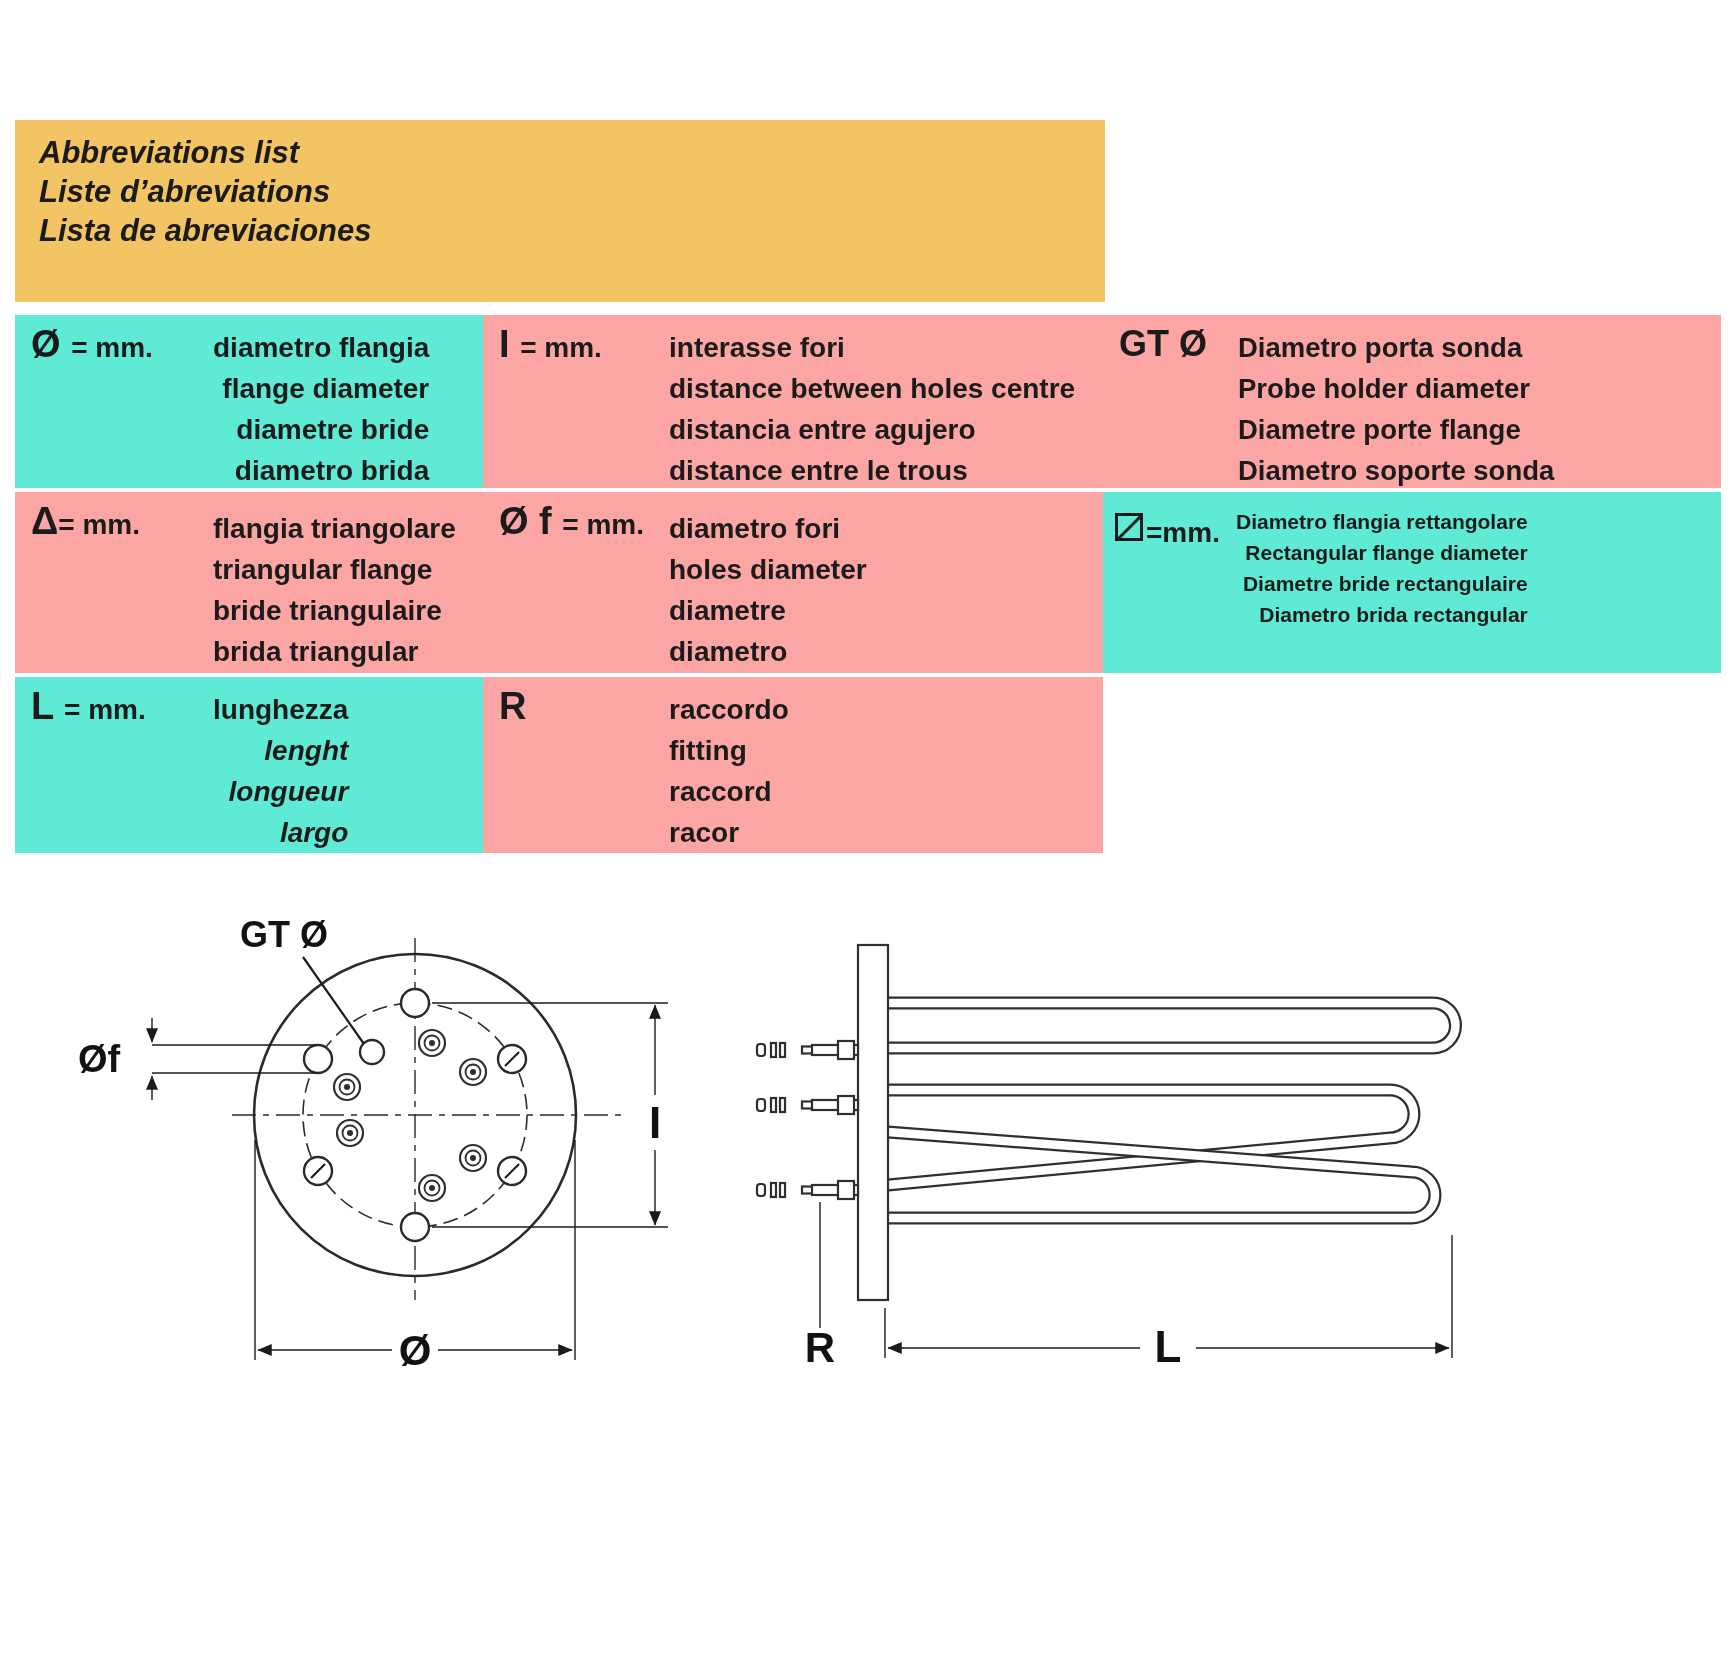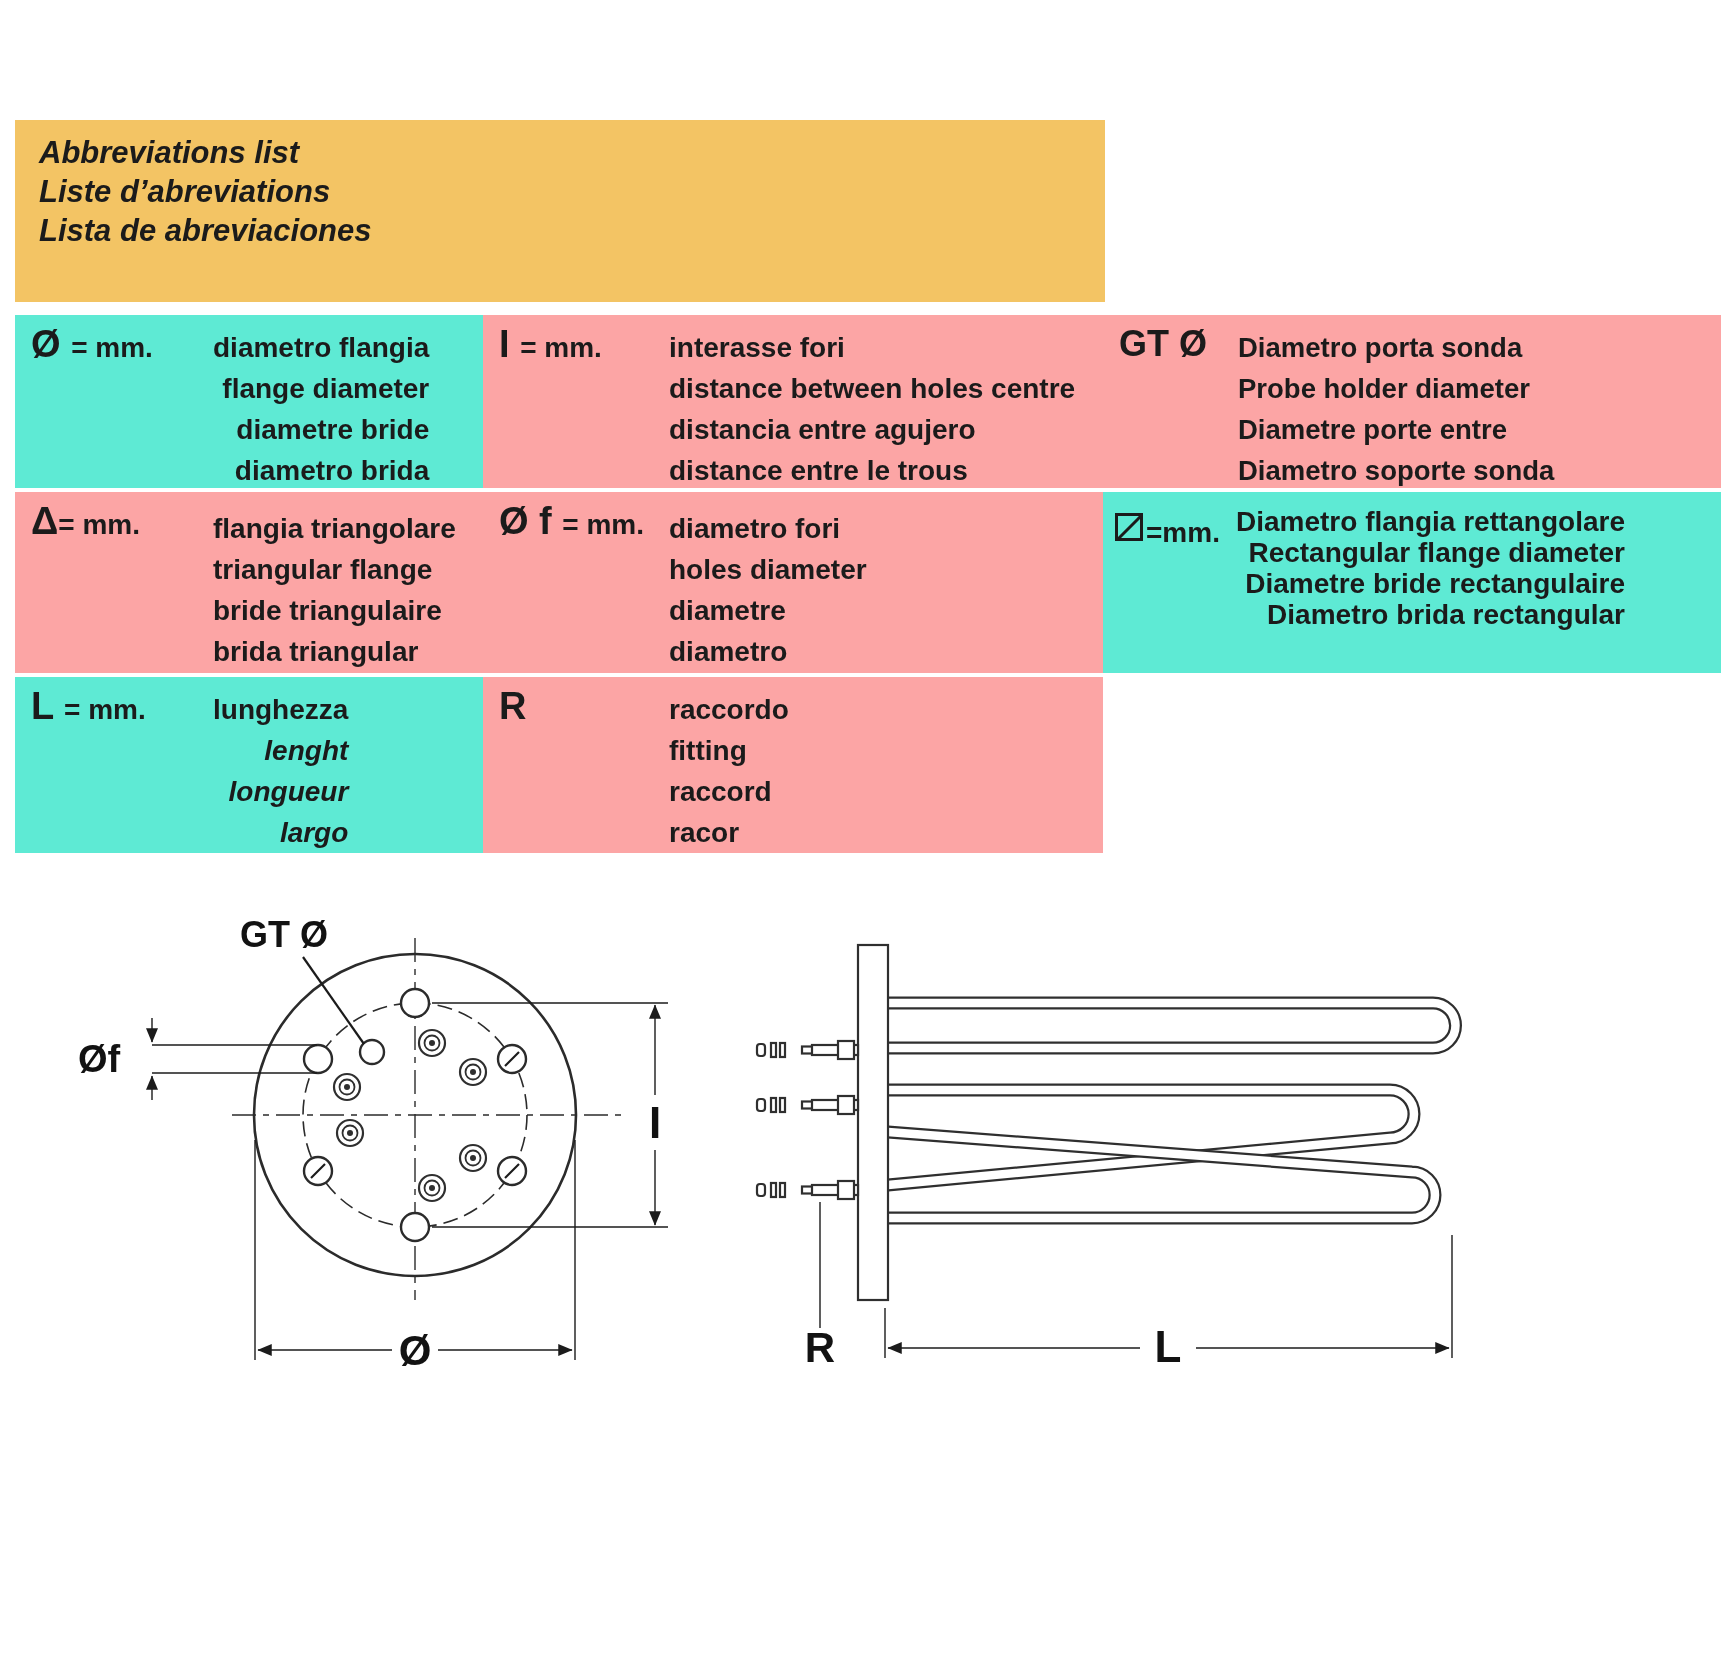--- a/index.html
+++ b/index.html
@@ -18,21 +18,21 @@
 
   
   .cell { position:absolute; box-sizing:border-box; }
   .bg-gray  { background:#5eead4;text-align:right; }
   .bg-cream { background:#fca5a5;text-decoration:underline; }
   .sym { position:absolute; left:16px; top:8px; font-weight:bold; font-size:38px; white-space:nowrap; }
   .sym .eq { font-size:28px; }
   .lines { position:absolute; top:12px; font-weight:bold; font-size:28px; line-height:41px; }
   .lines div { white-space:nowrap; }
   .lines .it { font-style:italic; }
-  .lines-sm { font-size:28px; line-height:31px; top:14px; }
+  .lines-sm { font-size:21px; line-height:31px; top:14px; }
   .lines-md { font-size:27.5px; }
 
   .box-icon {
     display:inline-block; width:22px; height:22px; border:3px solid #1b1b1b;
     position:relative; vertical-align:1px; margin-right:3px; overflow:visible;
   }
   .box-icon .diag {
     position:absolute; left:-4.5px; top:9.5px; width:31px; border-top:3px solid #1b1b1b;
     transform:rotate(-45deg);
   }
@@ -83,21 +83,21 @@
       <div>distancia entre agujero</div>
       <div>distance entre le trous</div>
     </div>
   </div>
 
   <div class="cell bg-cream" style="left:1103px;top:315px;width:618px;height:173px;">
     <div class="sym" style="font-size:36px;"><span>GT Ø</span></div>
     <div class="lines lines-md" style="left:135px;">
       <div>Diametro porta sonda</div>
       <div>Probe holder diameter</div>
-      <div>Diametre porte entre</div>
+      <div>Diametre porte flange</div>
       <div>Diametro soporte sonda</div>
     </div>
   </div>
 
   <div class="cell bg-cream" style="left:483px;top:492px;width:620px;height:181px;">
     <div class="sym"><span>Ø f</span> <span class="eq">= mm.</span></div>
     <div class="lines" style="left:186px;top:16px;">
       <div>diametro fori</div>
       <div>holes diameter</div>
       <div>diametre</div>

